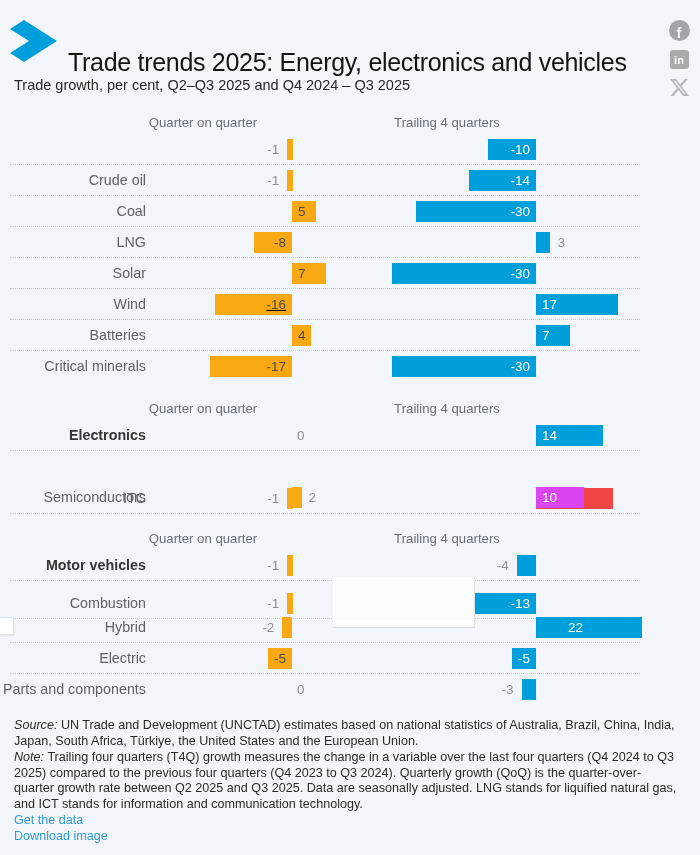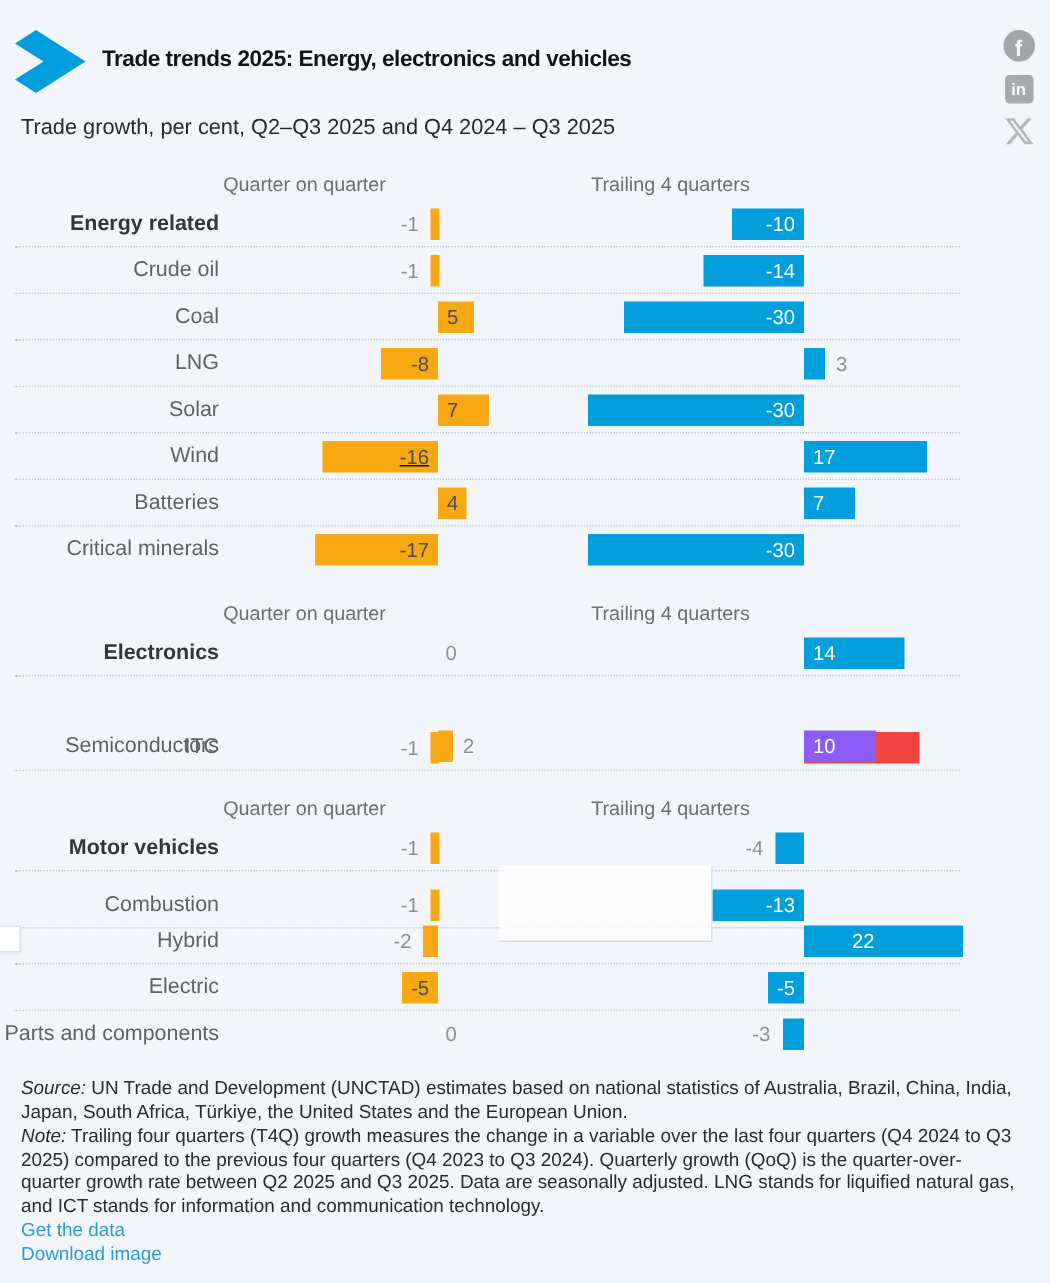--- a/index.html
+++ b/index.html
@@ -1,20 +1,20 @@
 <!DOCTYPE html>
 <html><head>
 <meta charset="utf-8">
 <style>
   html,body{margin:0;padding:0;background:#eef2f6;}
   .page{position:relative;width:700px;height:855px;background:#F2F6FA;
         font-family:"Liberation Sans",sans-serif;overflow:hidden;margin:0 auto;}
   
   .logo{position:absolute;left:10px;top:20px;width:47px;height:42px;}
-  .title{position:absolute;left:68px;top:21px;font-size:15px;font-weight:bold;
+  .title{position:absolute;left:68px;top:31px;font-size:25px;font-weight:normal;
          color:#141414;letter-spacing:-0.3px;white-space:nowrap;}
   .subtitle{position:absolute;left:14px;top:77px;font-size:14.5px;color:#26282b;white-space:nowrap;}
   .share{position:absolute;right:8px;top:20px;width:26px;display:flex;flex-direction:column;
          align-items:center;gap:9px;}
   .icon-fb{width:21px;height:21px;border-radius:50%;background:#a2a6aa;color:#F2F6FA;
            display:flex;align-items:center;justify-content:center;font-weight:bold;
            font-size:15px;line-height:21px;cursor:pointer;}
   .icon-fb span{position:relative;top:2px;}
   .icon-li{width:19px;height:19px;border-radius:3px;background:#a8abae;color:#fff;
            display:flex;align-items:center;justify-content:center;font-weight:bold;
@@ -75,21 +75,20 @@
     <svg class="icon-x" viewBox="0 0 24 24">
       <path fill="#b4b8bc" d="M18.9 1.15h3.68l-8.04 9.19L24 22.85h-7.41l-5.8-7.58-6.64 7.58H.46l8.6-9.83L0 1.15h7.59l5.24 6.93 6.07-6.93zm-1.29 19.5h2.04L6.49 3.24H4.3l13.31 17.41z"></path>
     </svg>
   </div>
 
   <div id="chart">
       <div class="section" style="top: 112px; height: 270px;">
         <div class="col-header" style="left: 100px;">Quarter on quarter</div>
         <div class="col-header" style="left: 344px;">Trailing 4 quarters</div>
         <div class="row" style="top: 22px;">
-          <div class="row-label bold">Energy related</div>
           <div class="sep"></div>
           <span class="val-out right-align" style="left: 239.2px;">-1</span>
           <div class="bar bar-qoq neg" style="left: 287.2px; width: 4.8px; background: rgb(248, 168, 18);"></div>
           <div class="bar bar-t4q neg" style="left: 488px; width: 48px; background: rgb(0, 158, 219);">
             <span class="bar-val-in">-10</span>
           </div>
         </div>
         <div class="row" style="top: 53px;">
           <div class="row-label">Crude oil</div>
           <div class="sep"></div>
@@ -175,21 +174,21 @@
           <span class="val-out right-align" style="left: 239.2px;">-1</span>
           <div class="bar bar-qoq neg" style="left: 287.2px; width: 4.8px; background: rgb(248, 168, 18);"></div>
           <div class="bar bar-t4q pos" style="left: 536px; width: 76.8px; background: #ef4444;">
             <span class="bar-val-in">16</span>
           </div>
         </div>
         <div class="row" style="top: 84px;">
           <div class="row-label">Semiconductors</div>
           <span class="val-out" style="left: 308.6px;">2</span>
           <div class="bar bar-qoq pos" style="left: 292px; width: 9.6px; background: rgb(248, 168, 18);"></div>
-          <div class="bar bar-t4q pos" style="left: 536px; width: 48px; background: #8b5cf6;">
+          <div class="bar bar-t4q pos" style="left: 536px; width: 48px; background: #d946ef;">
             <span class="bar-val-in">10</span>
           </div>
         </div>
       </div>
       <div class="section" style="top: 528px; height: 177px;">
         <div class="col-header" style="left: 100px;">Quarter on quarter</div>
         <div class="col-header" style="left: 344px;">Trailing 4 quarters</div>
         <div class="row" style="top: 22px;">
           <div class="row-label bold">Motor vehicles</div>
           <div class="sep"></div>

